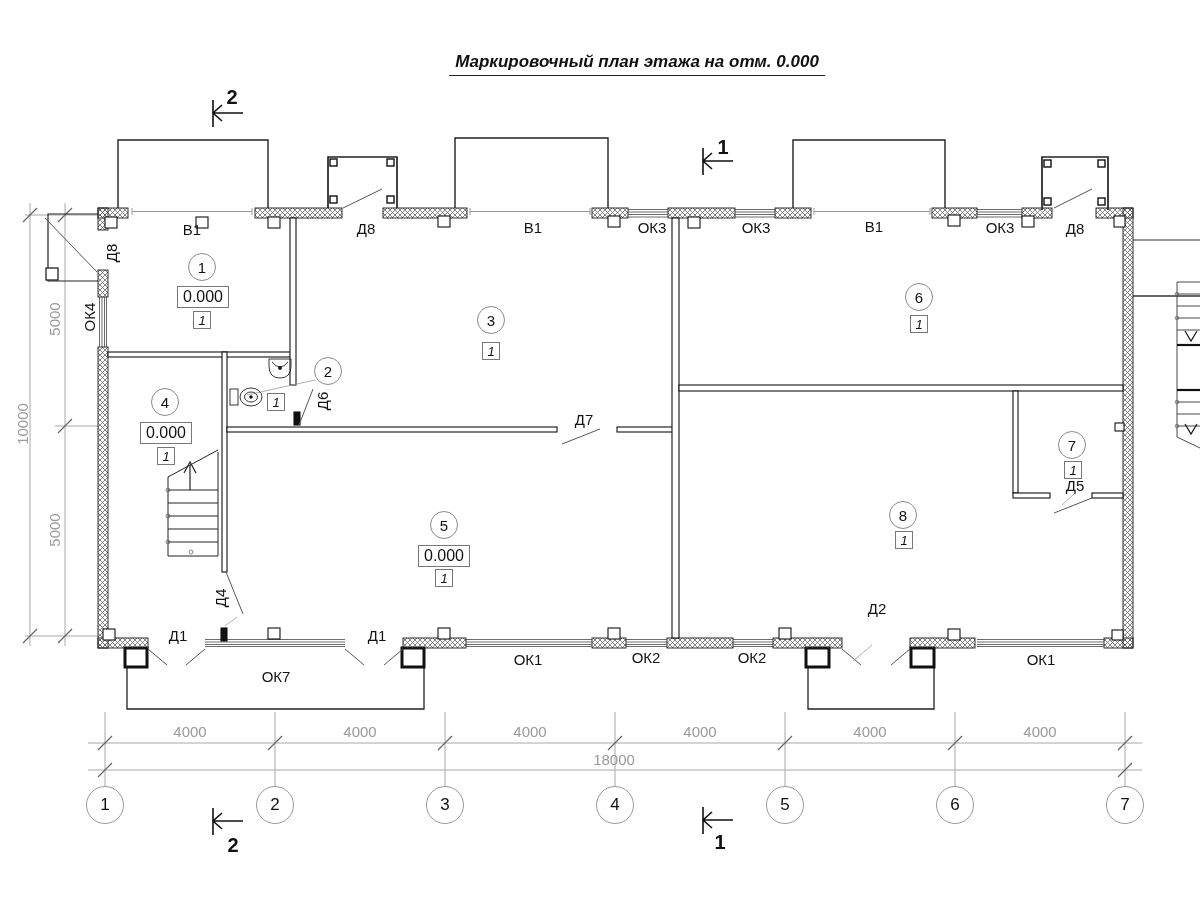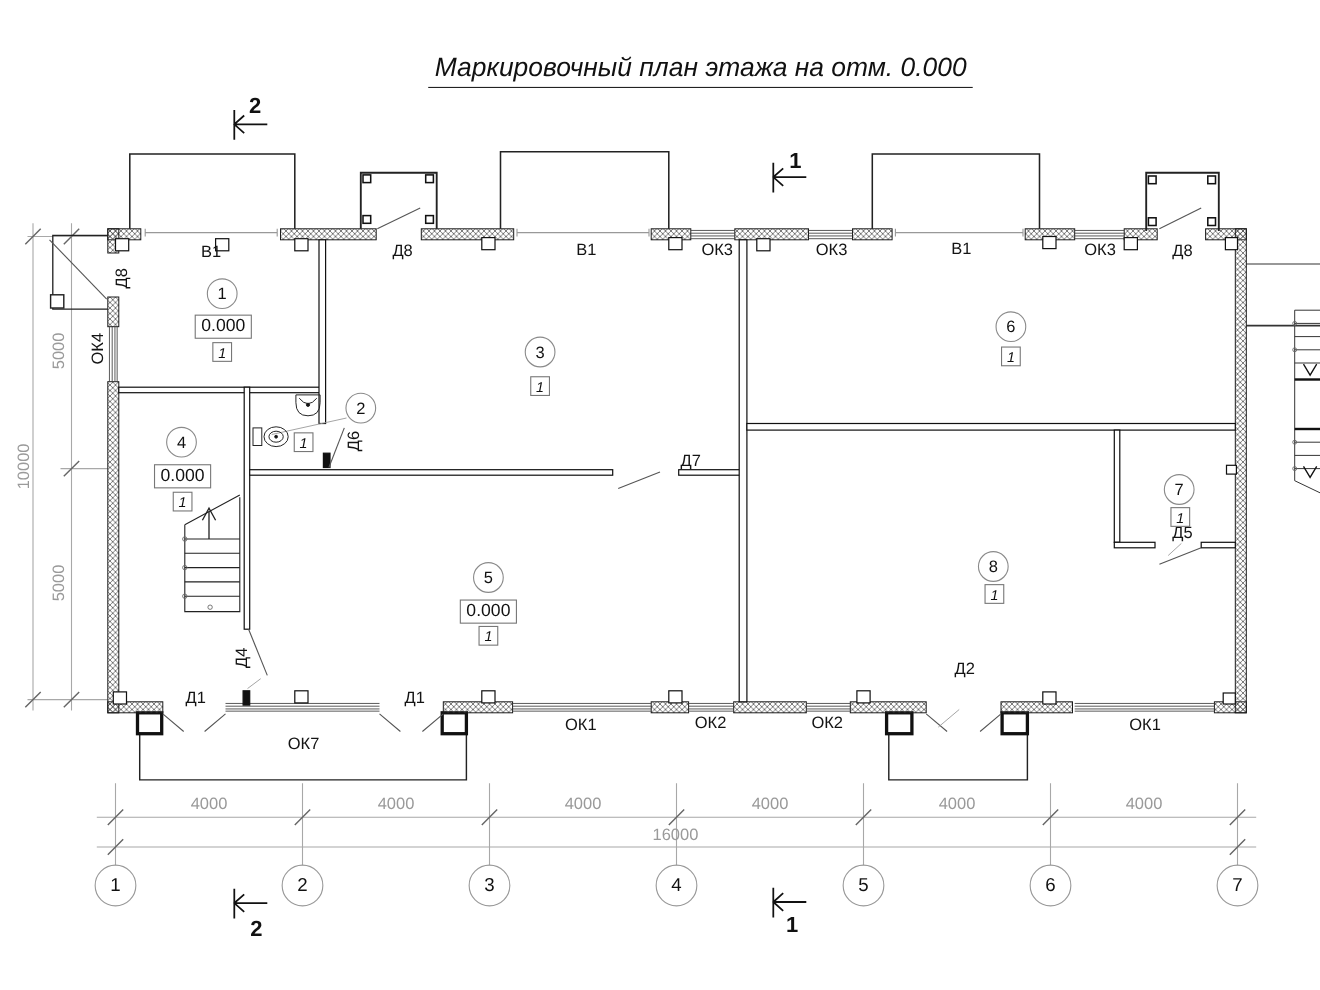--- a/index.html
+++ b/index.html
@@ -1,20 +1,20 @@
 <!DOCTYPE html>
 <html><head>
 <meta charset="utf-8">
 <style>
   html,body{margin:0;padding:0;background:#fff;}
   .plan{position:relative;width:1200px;height:900px;background:#fff;overflow:hidden;
         font-family:"Liberation Sans",sans-serif;color:#111;}
   .plan svg{position:absolute;left:0;top:0;}
   .abs{position:absolute;transform:translate(-50%,-50%);white-space:nowrap;}
-  .title{font-size:24px;font-style:italic;font-weight:400;border-bottom:1.6px solid #222;
+  .title{font-size:17px;font-style:italic;font-weight:700;border-bottom:1.6px solid #222;
          padding:0 6px 3px 6px;}
   .lbl{font-size:15px;color:#141414;}
   .rot{transform:translate(-50%,-50%) rotate(-90deg);}
   .dim{font-size:15px;color:#9a9a9a;}
   .room-circle{width:26px;height:26px;border:1px solid #8a8a8a;border-radius:50%;
        background:#fff;display:flex;align-items:center;justify-content:center;font-size:15px;}
   .grid-circle{width:36px;height:36px;border:1px solid #999;border-radius:50%;
        background:#fff;display:flex;align-items:center;justify-content:center;font-size:17px;}
   .elev-box{border:1px solid #777;background:#fff;padding:1px 5px;font-size:16px;line-height:18px;}
   .type-box{width:16px;height:16px;border:1px solid #777;background:#fff;display:flex;
@@ -224,21 +224,21 @@
   <span class="abs lbl" style="left:366px;top:228px;">Д8</span>
   <span class="abs lbl" style="left:533px;top:227px;">В1</span>
   <span class="abs lbl" style="left:652px;top:227px;">ОК3</span>
   <span class="abs lbl" style="left:756px;top:227px;">ОК3</span>
   <span class="abs lbl" style="left:874px;top:226px;">В1</span>
   <span class="abs lbl" style="left:1000px;top:227px;">ОК3</span>
   <span class="abs lbl" style="left:1075px;top:228px;">Д8</span>
   <span class="abs lbl rot" style="left:89px;top:317px;">ОК4</span>
 
   <span class="abs lbl rot" style="left:322px;top:401px;">Д6</span>
-  <span class="abs lbl" style="left:584px;top:419px;margin-left:44px;">Д7</span>
+  <span class="abs lbl" style="left:584px;top:419px;">Д7</span>
   <span class="abs lbl" style="left:1075px;top:485px;">Д5</span>
   <span class="abs lbl rot" style="left:220px;top:598px;">Д4</span>
 
   <span class="abs lbl" style="left:178px;top:635px;">Д1</span>
   <span class="abs lbl" style="left:276px;top:676px;">ОК7</span>
   <span class="abs lbl" style="left:377px;top:635px;">Д1</span>
   <span class="abs lbl" style="left:528px;top:659px;">ОК1</span>
   <span class="abs lbl" style="left:646px;top:657px;">ОК2</span>
   <span class="abs lbl" style="left:752px;top:657px;">ОК2</span>
   <span class="abs lbl" style="left:877px;top:608px;">Д2</span>
@@ -286,21 +286,21 @@
       <span>8</span>
     </div>
   <div class="abs type-box" style="left:904px;top:540px;">1</div>
 
   <span class="abs dim" style="left:190px;top:731px;">4000</span>
   <span class="abs dim" style="left:360px;top:731px;">4000</span>
   <span class="abs dim" style="left:530px;top:731px;">4000</span>
   <span class="abs dim" style="left:700px;top:731px;">4000</span>
   <span class="abs dim" style="left:870px;top:731px;">4000</span>
   <span class="abs dim" style="left:1040px;top:731px;">4000</span>
-  <span class="abs dim" style="left:614px;top:759px;">16000</span>
+  <span class="abs dim" style="left:614px;top:759px;">18000</span>
   <span class="abs dim rot" style="left:54px;top:319px;">5000</span>
   <span class="abs dim rot" style="left:54px;top:530px;">5000</span>
   <span class="abs dim rot" style="left:22px;top:424px;">10000</span>
 
   <div class="abs grid-circle" style="left:105px;top:805px;">
       <span>1</span>
     </div>
   <div class="abs grid-circle" style="left:275px;top:805px;">
       <span>2</span>
     </div>

